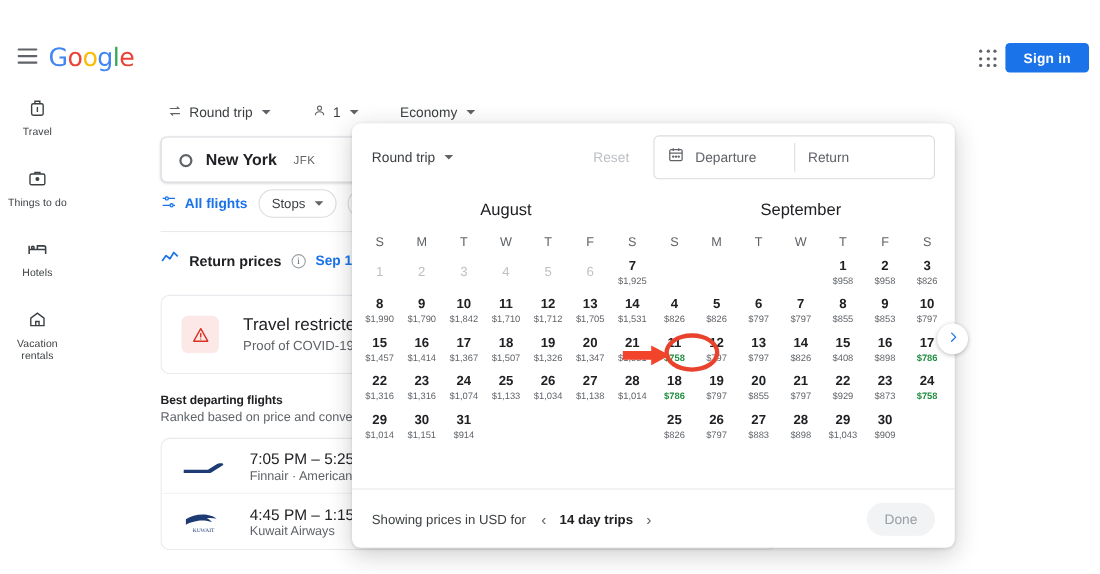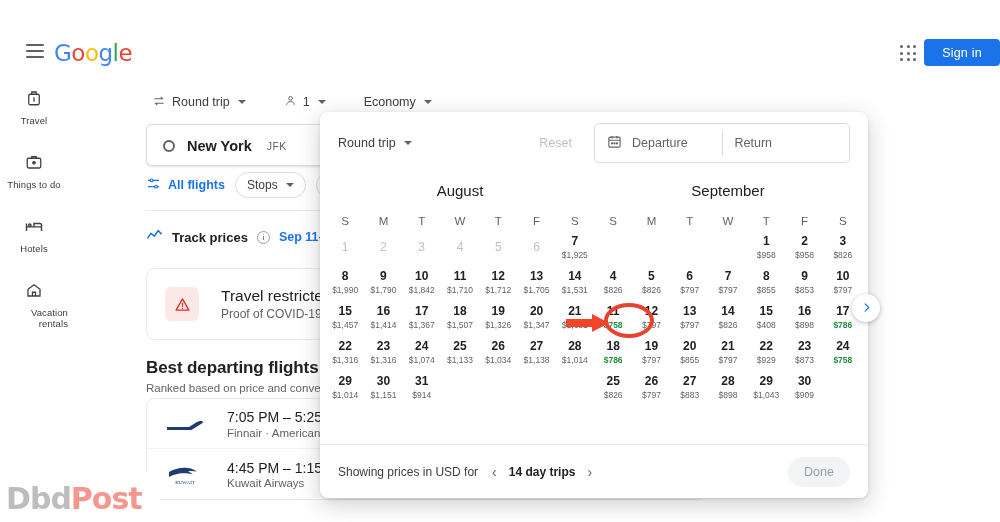--- a/index.html
+++ b/index.html
@@ -6,42 +6,42 @@
   html, body {
     width: 1000px; height: 522px;
     background: #ffffff;
     font-family: "Liberation Sans", "DejaVu Sans", sans-serif;
     overflow: hidden;
     position: relative;
   }
   .page { position: relative; width: 1000px; height: 522px; }
 
   
-  .topbar { position:absolute; left:10px; top:0; width:972px; height:80px; background:#fff; }
+  .topbar { position:absolute; left:0; top:0; width:972px; height:80px; background:#fff; }
   .hamburger { position:absolute; left:16px; top:44px; width:18px; height:14px; cursor:pointer; }
   .hamburger i { display:block; height:2px; background:#5f6368; margin-bottom:4px; border-radius:1px; }
   .hamburger i:last-child { margin-bottom:0; }
   .glogo { position:absolute; left:44px; top:40px; font-size:23px; letter-spacing:-0.5px;
            font-family:"DejaVu Sans","Liberation Sans",sans-serif; }
   .glogo span { font-weight:400; }
   .g-b { color:#4285F4; } .g-r { color:#EA4335; } .g-y { color:#FBBC05; } .g-g { color:#34A853; }
 
   .apps-grid { position:absolute; left:890px; top:45px; width:18px; height:18px; cursor:pointer;
                display:grid; grid-template-columns:repeat(3,1fr); grid-template-rows:repeat(3,1fr); gap:2px; }
   .apps-grid i { width:3px; height:3px; background:#5f6368; border-radius:50%; }
   .signin { position:absolute; left:914px; top:39px; width:76px; height:27px; background:#1a73e8;
-            color:#fff; border:none; border-radius:4px; font-size:12.5px; font-weight:400;
+            color:#fff; border:none; border-radius:4px; font-size:12.5px; font-weight:700;
             font-family:"Liberation Sans",sans-serif; cursor:pointer; letter-spacing:.2px; }
 
   
   .sidebar { position:absolute; left:0; top:80px; width:68px; height:442px; }
   .side-item { width:68px; height:64px; display:flex; flex-direction:column; align-items:center;
                justify-content:flex-start; cursor:pointer; padding-top:6px; }
   .side-icon { height:24px; display:flex; align-items:center; justify-content:center; color:#3c4043; }
-  .side-label { font-size:9.5px; color:#3c4043; margin-top:5px; text-align:right; line-height:1.18; letter-spacing:.1px;}
+  .side-label { font-size:9.5px; color:#3c4043; margin-top:5px; text-align:center; line-height:1.18; letter-spacing:.1px;}
   .side-item.active .side-icon, .side-item.active .side-label { color:#1a73e8; }
 
   
   .main { position:absolute; left:140px; top:88px; width:860px; }
   .triprow { display:flex; align-items:center; gap:6px; height:28px; padding-left:6px; }
   .ctl { display:flex; align-items:center; gap:6px; font-size:12.5px; color:#3c4043; cursor:pointer;
          padding:3px 6px; border-radius:4px; }
   .caret { width:0;height:0;border-left:4px solid transparent;border-right:4px solid transparent;
            border-top:4px solid #5f6368; margin-left:2px; }
   .spacer-w { width:14px; }
@@ -70,21 +70,21 @@
   .track-dates { font-size:12.5px; color:#1a73e8; font-weight:600; }
 
   .restrict { position:absolute; left:146px; top:268px; width:560px; height:72px; background:#fff;
               border:1px solid #e8eaed; border-radius:8px; display:flex; align-items:center; padding:0 18px; gap:22px;}
   .warn-box { width:34px;height:34px;background:#fce8e6;border-radius:6px;display:flex;
               align-items:center;justify-content:center; }
   .restrict-t { font-size:15.5px; color:#202124; font-weight:400; }
   .restrict-s { font-size:12px; color:#5f6368; margin-top:2px; }
 
   .besthead { position:absolute; left:146px; top:358px; }
-  .best-t { font-size:17px; color:#202124; font-weight:600; letter-spacing:-.1px;}
+  .best-t { font-size:11px; color:#202124; font-weight:600; letter-spacing:-.1px;}
   .best-s { font-size:11.5px; color:#5f6368; margin-top:3px; display:flex; align-items:center; gap:6px;}
 
   .results { position:absolute; left:146px; top:398px; width:560px; background:#fff;
              border:1px solid #e8eaed; border-radius:8px; overflow:hidden; }
   .res-row { height:50px; display:flex; align-items:center; padding:0 16px; gap:20px;
              border-bottom:1px solid #f1f3f4; cursor:pointer; }
   .res-row:last-child { border-bottom:none; }
   .res-logo { width:44px; display:flex; align-items:center; justify-content:center; }
   .res-time { font-size:14px; color:#202124; }
   .res-time sup { font-size:9px; }
@@ -271,21 +271,21 @@
     </div>
   </div>
   <div class="divider-h"></div>
 
   <div class="trackrow">
     <span>
       <svg width="17" height="13" viewBox="0 0 24 18" fill="none" stroke="#1a73e8" stroke-width="2.2" stroke-linejoin="round">
         <path d="M2 13l5-7 5 4 5-8 5 5"></path>
       </svg>
     </span>
-    <span class="track-label">Track prices</span>
+    <span class="track-label">Return prices</span>
     <span class="info-i">i</span>
     <span class="track-dates">Sep 11–Oct 21</span>
   </div>
 
   <div class="restrict">
     <div class="warn-box">
       <svg width="17" height="17" viewBox="0 0 24 24" fill="none" stroke="#d93025" stroke-width="1.8" stroke-linejoin="round">
         <path d="M12 4l9 16H3z"></path>
           <path d="M12 10v4.5" stroke-linecap="round"></path>
           <circle cx="12" cy="17.3" r=".9" fill="#d93025" stroke="none"></circle>
@@ -654,20 +654,14 @@
     </span>
   </div>
 
   <div class="anno-ellipse"></div>
   <div class="anno-arrow">
     <svg width="44" height="20" viewBox="0 0 44 20">
       <path d="M0 6h26V1l17 9-17 9v-5H0z" fill="#f2432b"></path>
     </svg>
   </div>
 
-  <div class="wm">
-    <div class="wm-bg"></div>
-    <div class="wm-txt">
-      <span class="wm-a">Dbd</span><span class="wm-b">Post</span>
-    </div>
-  </div>
 
 </div>
 
 </body></html>

